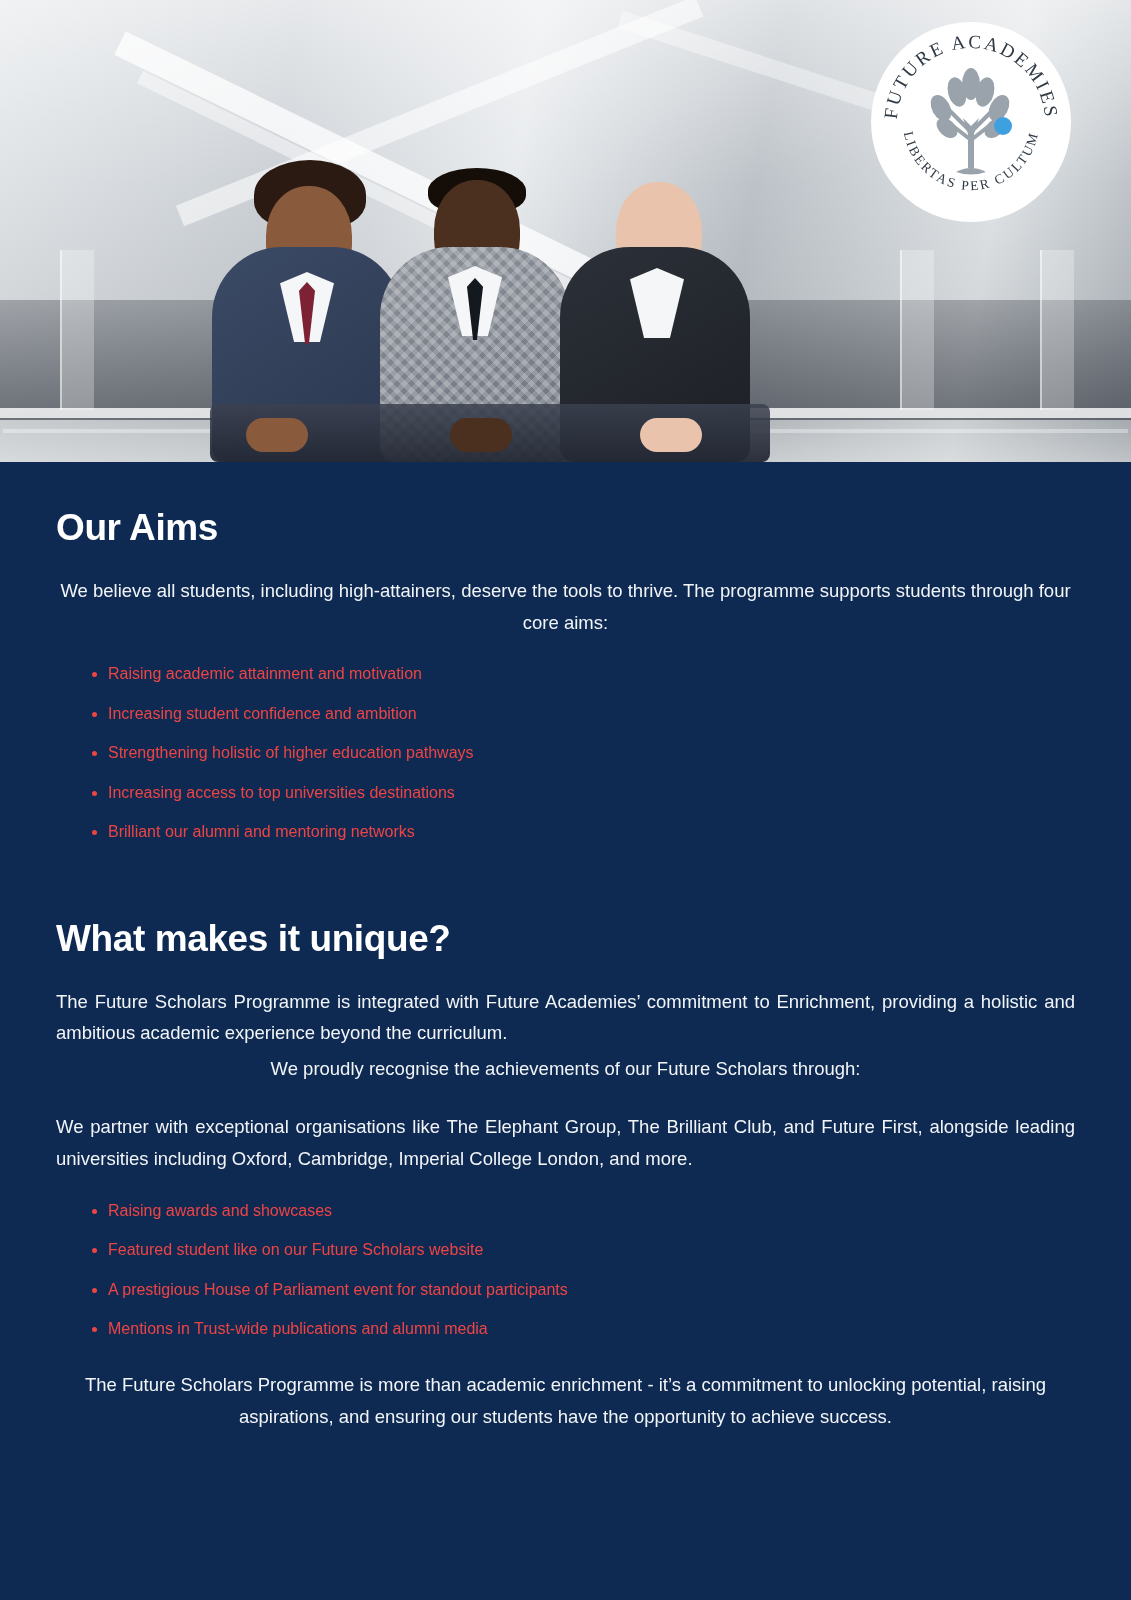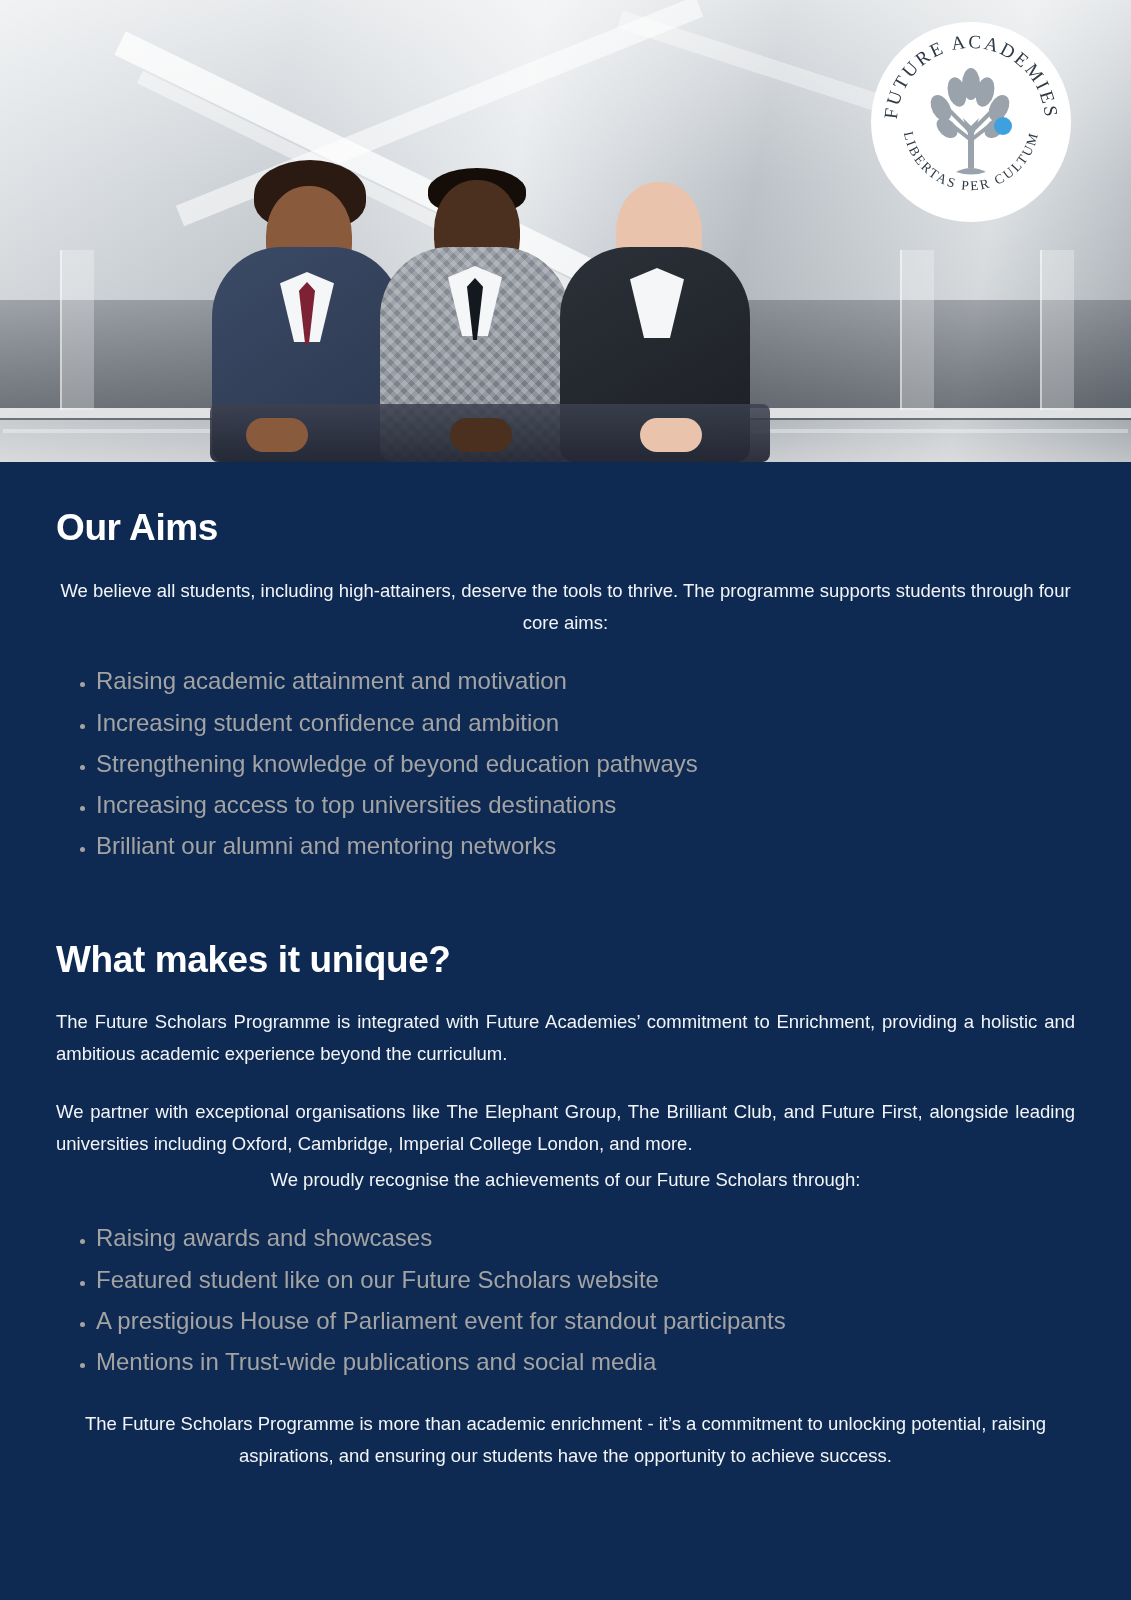--- a/index.html
+++ b/index.html
@@ -210,24 +210,24 @@
     color: #f2f5f8;
     text-align: center;
   }
   p.body.justified { text-align: justify; }
   p.body.tight { margin-top: 4px; }
   ul.bullets {
     margin: 22px 0 0 0;
     padding-left: 40px;
   }
   ul.bullets li {
-    font-size: 24px;
+    font-size: 16px;
     line-height: 1.72;
-    color: #a3a3a3;
-    margin: 0;
+    color: #ef4444;
+    margin: 12px;
   }
   ul.bullets li::marker { font-size: 16px; }
 </style>
 </head>
 <body>
 
 <div class="page">
 
   <div class="hero">
     <div class="hero-bg"></div>
@@ -306,36 +306,36 @@
 
   <div class="content">
 
     <h1 class="section-title">Our Aims</h1>
 
     <p class="body">We believe all students, including high-attainers, deserve the tools to thrive. The programme supports students through four core aims:</p>
 
     <ul class="bullets">
       <li>Raising academic attainment and motivation</li>
       <li>Increasing student confidence and ambition</li>
-      <li>Strengthening knowledge of beyond education pathways</li>
+      <li>Strengthening holistic of higher education pathways</li>
       <li>Increasing access to top universities destinations</li>
       <li>Brilliant our alumni and mentoring networks</li>
     </ul>
 
     <h1 class="section-title second">What makes it unique?</h1>
 
     <p class="body justified">The Future Scholars Programme is integrated with  Future Academies’ commitment to Enrichment, providing a holistic and ambitious academic experience beyond the curriculum.</p>
 
+    <p class="body tight">We proudly recognise the achievements of our Future Scholars through:</p>
+
     <p class="body justified">We partner with exceptional organisations like The Elephant Group, The Brilliant Club, and Future First, alongside leading universities including Oxford, Cambridge, Imperial College London, and more.</p>
-
-    <p class="body tight">We proudly recognise the achievements of our Future Scholars through:</p>
 
     <ul class="bullets">
       <li>Raising awards and showcases</li>
       <li>Featured student like on our Future Scholars website</li>
       <li>A prestigious House of Parliament event for standout participants</li>
-      <li>Mentions in Trust-wide publications and social media</li>
+      <li>Mentions in Trust-wide publications and alumni media</li>
     </ul>
 
     <p class="body">The Future Scholars Programme is more than academic enrichment - it’s a commitment to unlocking potential, raising aspirations, and ensuring our students have the opportunity to achieve success.</p>
 
   </div>
 </div>
 
 </body></html>

